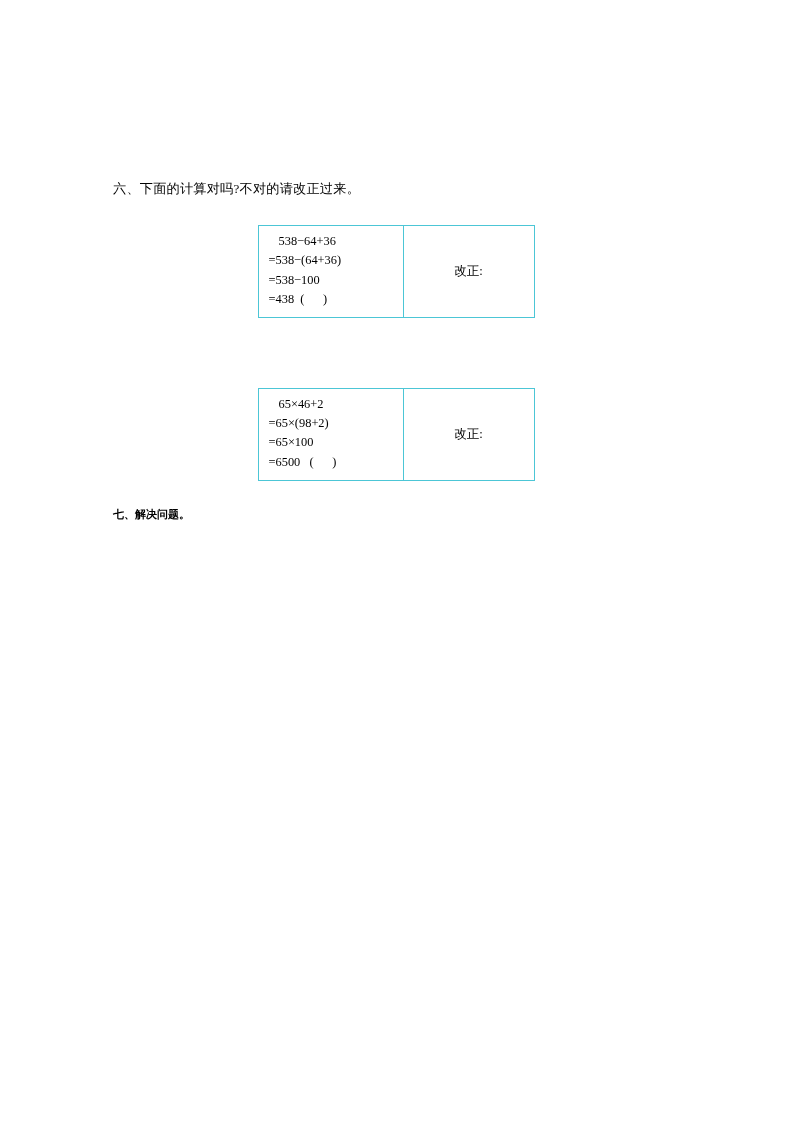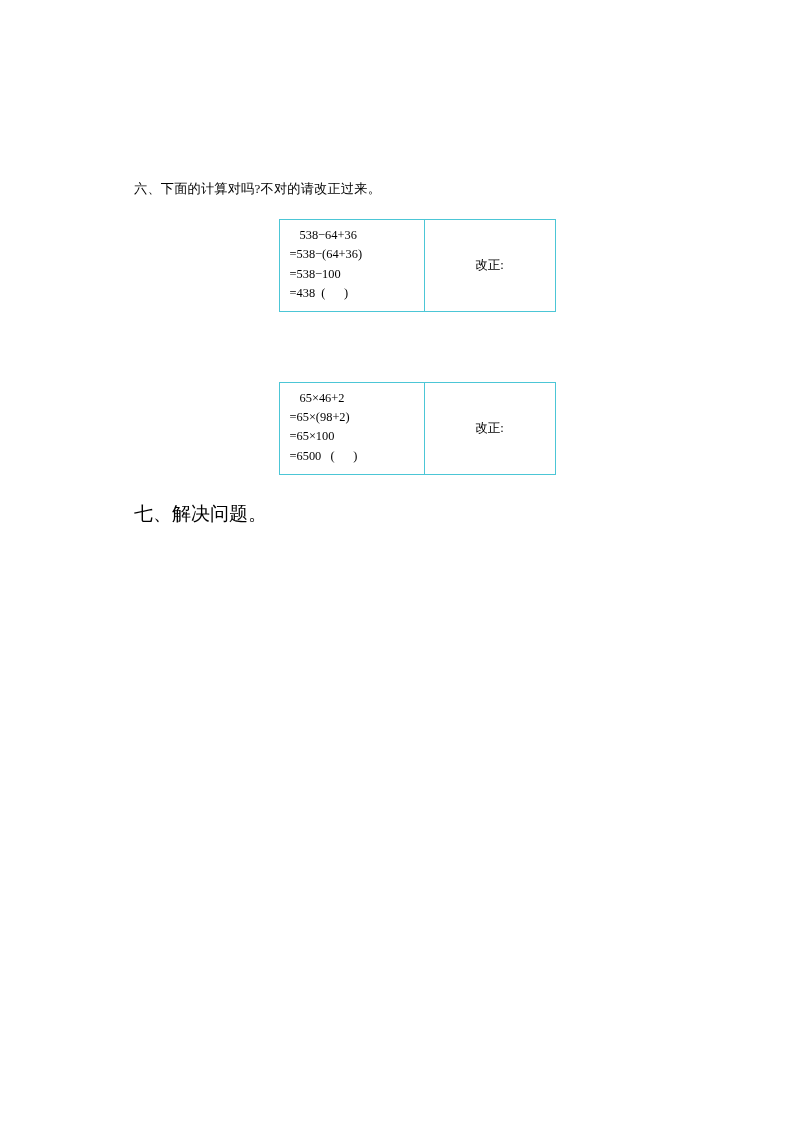--- a/index.html
+++ b/index.html
@@ -17,34 +17,34 @@
   .page {
     position: absolute;
     left: 0; top: 0;
     width: 793px;
     height: 1122px;
     box-sizing: border-box;
     padding: 0;
   }
   .content {
     position: absolute;
-    left: 134px;
+    left: 113px;
     top: 178px;
     width: 566px;
   }
   .section-heading {
     font-size: 13.2px;
     line-height: 1.6;
     margin: 0 0 6px 0;
     letter-spacing: 0.2px;
   }
   .calc-table-wrap {
     display: flex;
     justify-content: center;
-    margin-top: 20px;
+    margin-top: 26px;
   }
   .calc-table {
     border-collapse: collapse;
     width: 240px;
     table-layout: fixed;
   }
   .calc-table td {
     border: 1px solid #4cc6d6;
     vertical-align: middle;
     padding: 0;
@@ -64,22 +64,23 @@
     line-height: 1.55;
     white-space: pre;
   }
   .calc-line.first {
     padding-left: 10px;
   }
   .qa-block {
     margin-top: 0;
   }
   .q-heading {
-    font-size: 19px;
+    font-size: 11px;
     margin: 26px 0 10px 0;
+    font-weight: bold;
   }
   .q-item {
     font-size: 12.6px;
     line-height: 1.75;
     margin: 0;
     text-align: justify;
   }
   .spacer-lg { height: 150px; }
   .spacer-md { height: 150px; }
   .q-wrap { margin-top: 0; }

